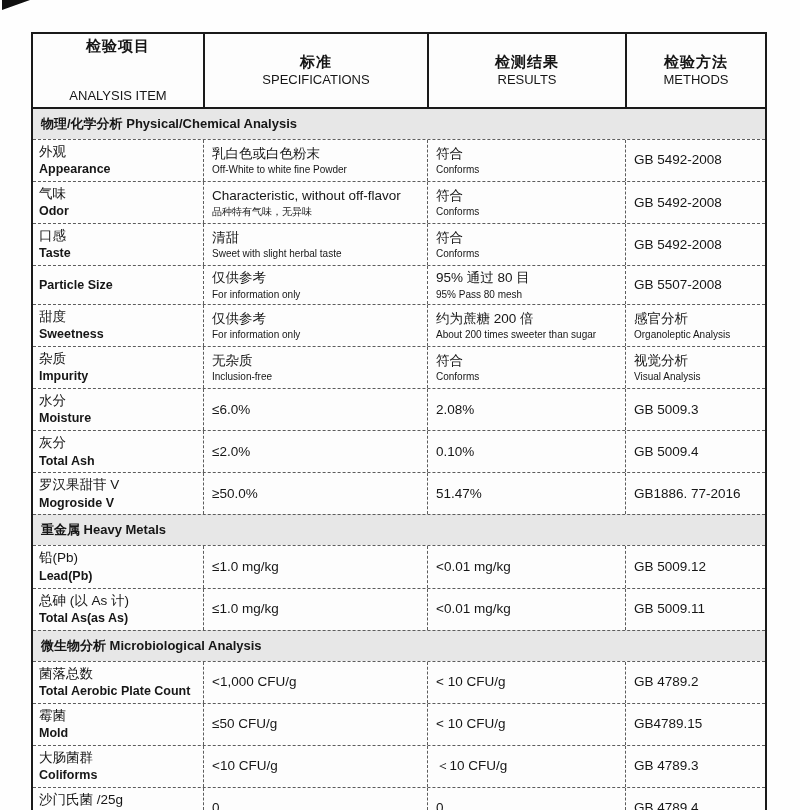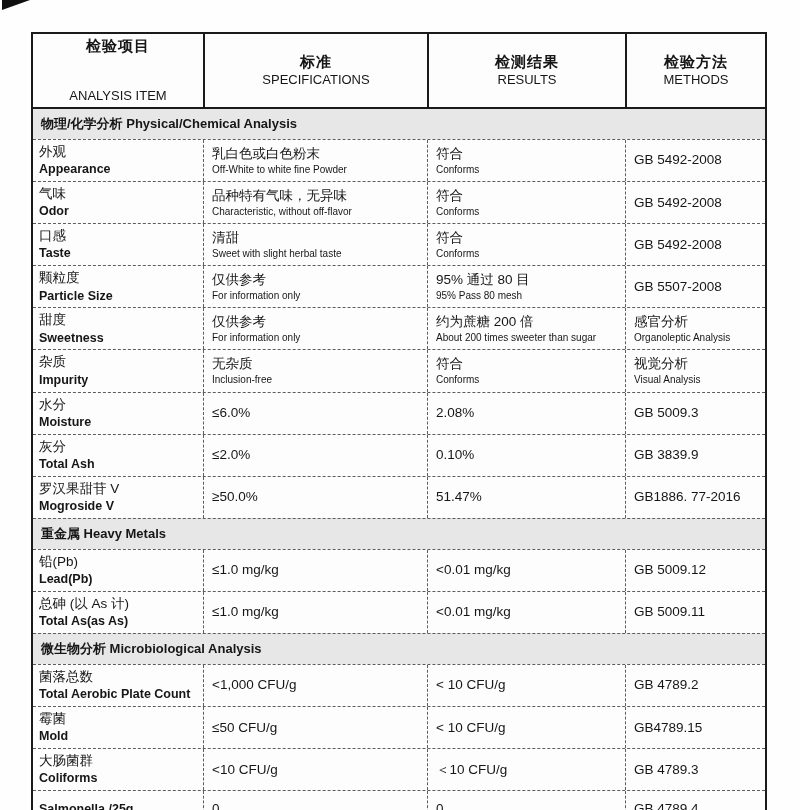--- a/index.html
+++ b/index.html
@@ -121,22 +121,22 @@
           <div class="cell cell-method">
             <div class="line">GB 5492-2008</div>
           </div>
         </div>
         <div class="row">
           <div class="cell cell-item">
             <div class="line">气味</div>
             <div class="line en-bold">Odor</div>
           </div>
           <div class="cell cell-spec">
+            <div class="line">Characteristic, without off-flavor</div>
             <div class="line">品种特有气味，无异味</div>
-            <div class="line">Characteristic, without off-flavor</div>
           </div>
           <div class="cell cell-result">
             <div class="line">符合</div>
             <div class="line">Conforms</div>
           </div>
           <div class="cell cell-method">
             <div class="line">GB 5492-2008</div>
           </div>
         </div>
         <div class="row">
@@ -151,21 +151,20 @@
           <div class="cell cell-result">
             <div class="line">符合</div>
             <div class="line">Conforms</div>
           </div>
           <div class="cell cell-method">
             <div class="line">GB 5492-2008</div>
           </div>
         </div>
         <div class="row">
           <div class="cell cell-item">
-            <div class="line">颗粒度</div>
             <div class="line en-bold">Particle Size</div>
           </div>
           <div class="cell cell-spec">
             <div class="line">仅供参考</div>
             <div class="line">For information only</div>
           </div>
           <div class="cell cell-result">
             <div class="line">95% 通过 80 目</div>
             <div class="line">95% Pass 80 mesh</div>
           </div>
@@ -229,21 +228,21 @@
             <div class="line">灰分</div>
             <div class="line en-bold">Total Ash</div>
           </div>
           <div class="cell cell-spec">
             <div class="line">≤2.0%</div>
           </div>
           <div class="cell cell-result">
             <div class="line">0.10%</div>
           </div>
           <div class="cell cell-method">
-            <div class="line">GB 3839.9</div>
+            <div class="line">GB 5009.4</div>
           </div>
         </div>
         <div class="row">
           <div class="cell cell-item">
             <div class="line">罗汉果甜苷 V</div>
             <div class="line en-bold">Mogroside V</div>
           </div>
           <div class="cell cell-spec">
             <div class="line">≥50.0%</div>
           </div>
@@ -330,20 +329,21 @@
           </div>
           <div class="cell cell-result">
             <div class="line">＜10 CFU/g</div>
           </div>
           <div class="cell cell-method">
             <div class="line">GB 4789.3</div>
           </div>
         </div>
         <div class="row">
           <div class="cell cell-item">
+            <div class="line">沙门氏菌 /25g</div>
             <div class="line en-bold">Salmonella /25g</div>
           </div>
           <div class="cell cell-spec">
             <div class="line">0</div>
           </div>
           <div class="cell cell-result">
             <div class="line">0</div>
           </div>
           <div class="cell cell-method">
             <div class="line">GB 4789.4</div>

